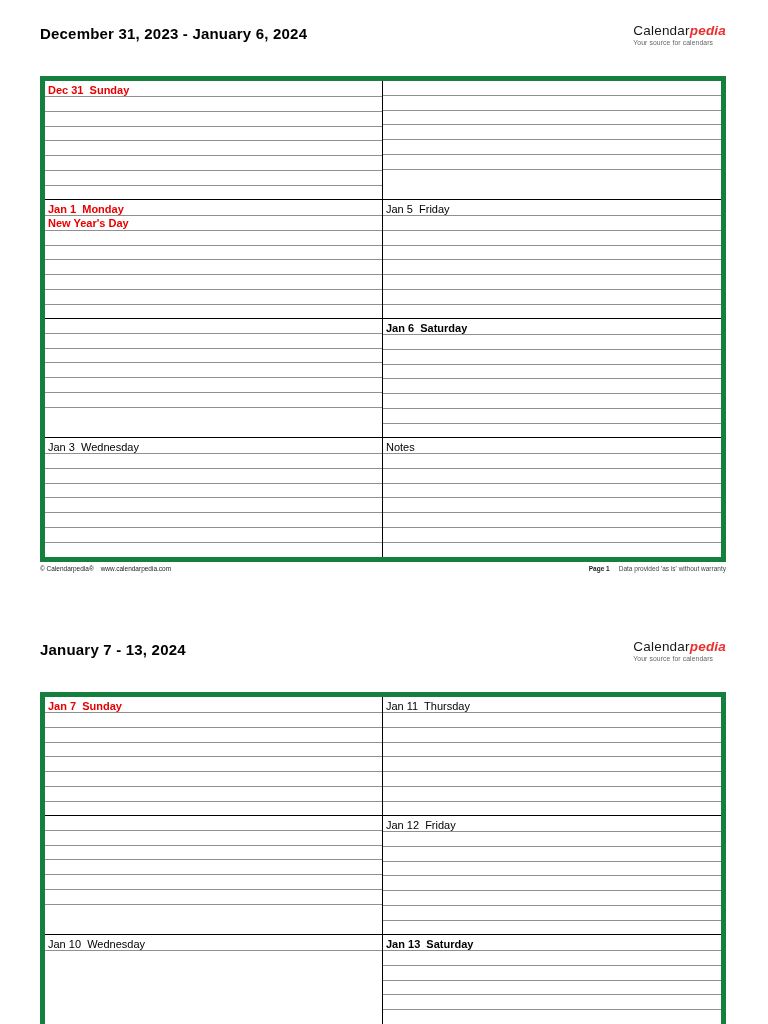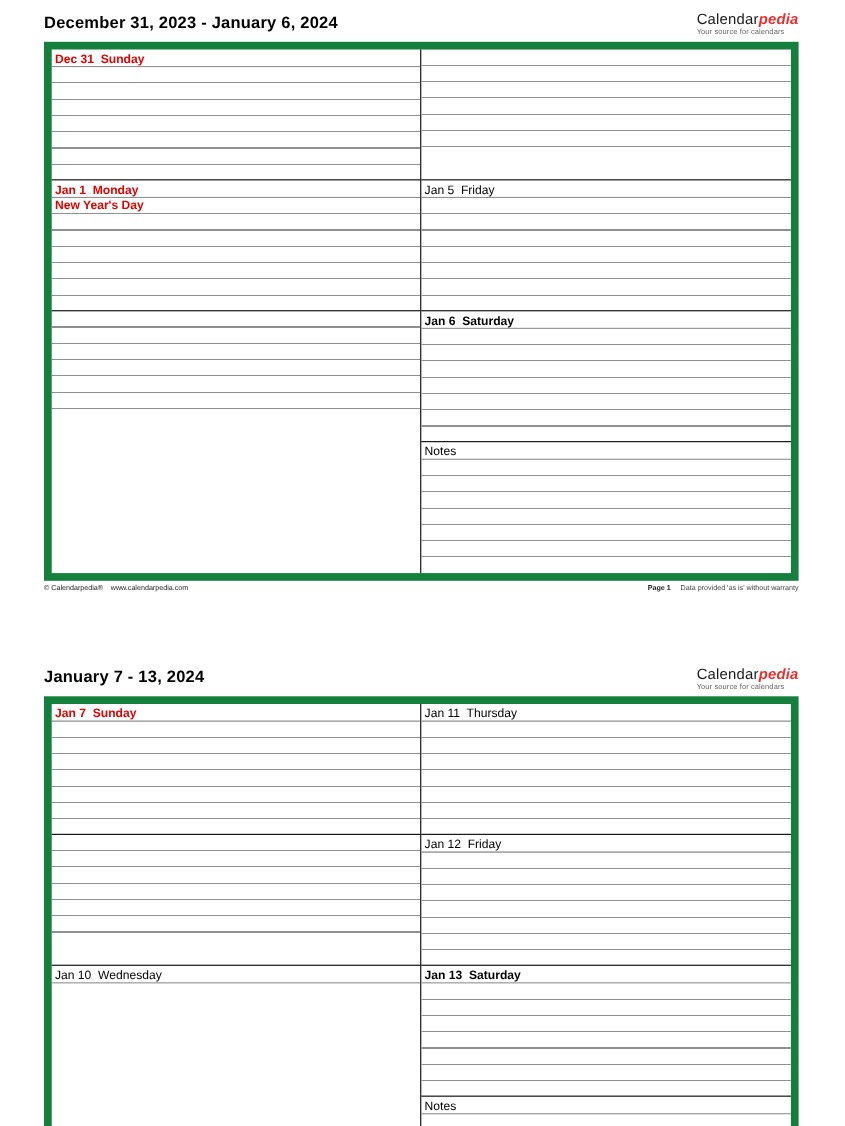--- a/index.html
+++ b/index.html
@@ -3,33 +3,33 @@
 <meta charset="utf-8">
 <style>
   * { margin:0; padding:0; box-sizing:border-box; }
   html, body { background:#ffffff; }
   body {
     width:768px; height:1024px; overflow:hidden;
     font-family:"Liberation Sans", sans-serif; color:#000;
     position:relative;
   }
   .sheet { padding:0 42px 0 40px; }
-  .sheet.first { padding-top:8px; }
+  .sheet.first { padding-top:21px; }
   .sheet.second { margin-top:64px; }
 
   
   .doc-header { display:flex; justify-content:space-between; align-items:flex-end; height:26px; }
   .doc-title { font-size:15px; font-weight:700; letter-spacing:0.2px; margin-bottom:4px; line-height:18px; }
   .logo { line-height:1; text-align:left; }
   .logo-name { font-size:13.5px; color:#1a1a1a; letter-spacing:0.2px; }
   .logo-red { color:var(--logo_red,#e8302e); font-weight:700; font-style:italic; }
   .logo-tagline { font-size:6.8px; color:#666; margin-top:2.5px; letter-spacing:0.1px; }
 
   
-  .week-table { display:flex; border:7px solid #15803d; margin-top:4px; background:#fff; }
+  .week-table { display:flex; border:5px solid #15803d; margin-top:29px; background:#fff; }
   .col { width:50%; }
   .col.left { border-right:1px solid #000; }
   .day-block { height:119px; border-bottom:1px solid #000; overflow:hidden; }
   .col .day-block:last-child { border-bottom:0; }
   .day-header {
     height:16px; font-size:11px; line-height:14px;
     padding:1.5px 3px 0 3px; white-space:pre;
     border-bottom:1px solid var(--line_gray,#909090);
   }
   .day-header.red { color:var(--accent_red,#e60000); font-weight:700; }
@@ -79,20 +79,24 @@
         <div class="day-header red">Jan 1  Monday</div>
         <div class="day-body">
           <div class="holiday">New Year's Day</div>
         </div>
       </div>
 
       <div class="day-block">
         <div class="day-body"></div>
       </div>
 
+      <div class="day-block">
+        <div class="day-header">Jan 3  Wednesday</div>
+        <div class="day-body"></div>
+      </div>
 
     </div>
     <div class="col right">
 
       <div class="day-block">
         <div class="day-body"></div>
       </div>
 
       <div class="day-block">
         <div class="day-header">Jan 5  Friday</div>

